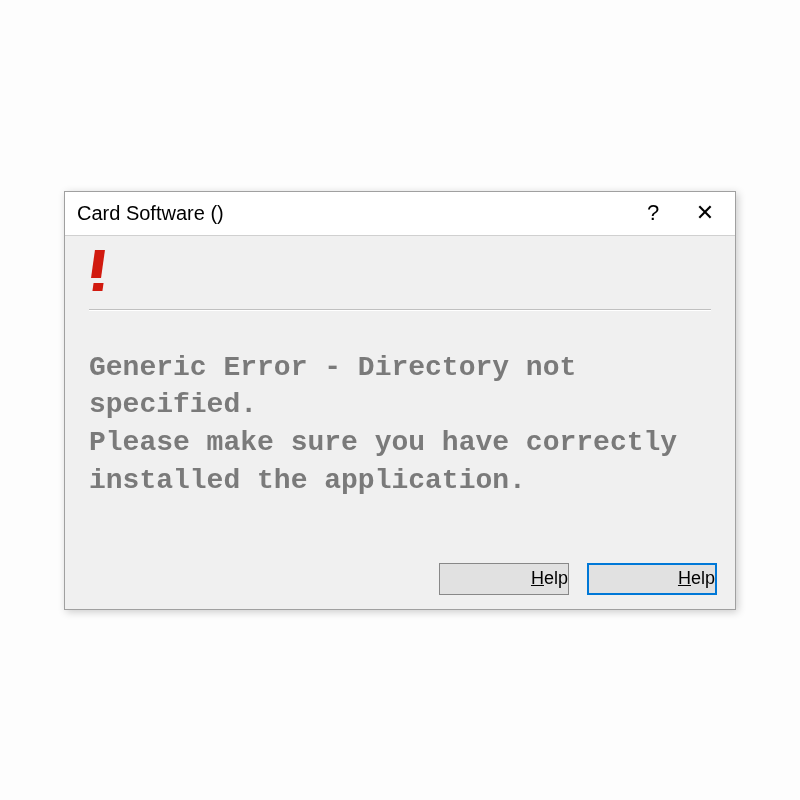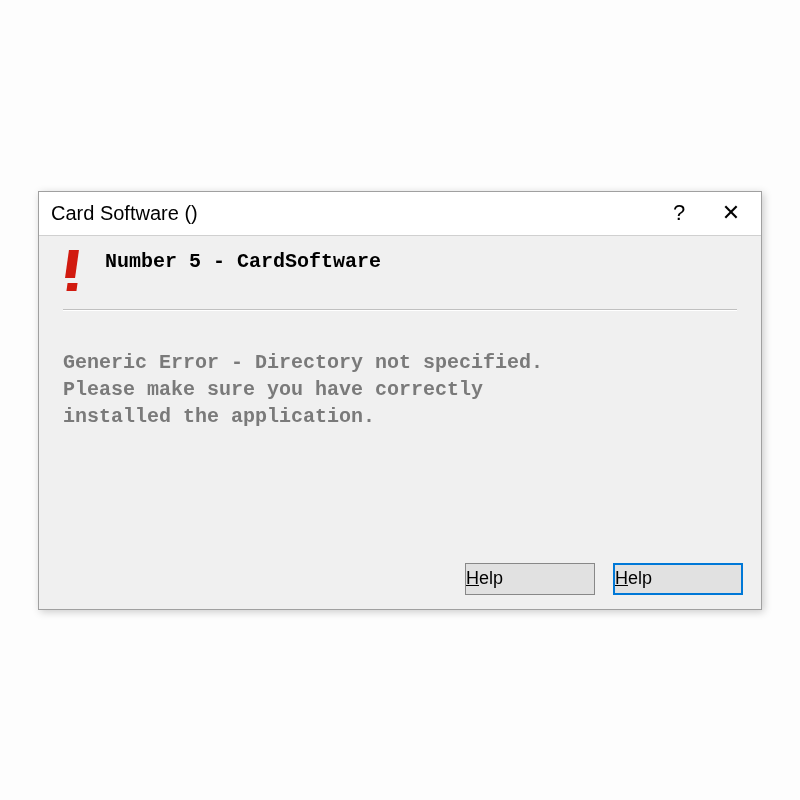--- a/index.html
+++ b/index.html
@@ -6,21 +6,21 @@
     body {
       width: 800px;
       height: 800px;
       background: #fdfdfd;
       display: flex;
       align-items: center;
       justify-content: center;
       font-family: "Segoe UI", Tahoma, sans-serif;
     }
     .dialog {
-      width: 724px;
+      width: 672px;
       background: #f0f0f0;
       border: 1px solid #a0a0a0;
       box-shadow: 2px 2px 8px rgba(0,0,0,0.2);
     }
     .titlebar {
       height: 44px;
       background: #ffffff;
       display: flex;
       align-items: center;
       padding: 0 4px 0 12px;
@@ -92,21 +92,21 @@
       padding-top: 2px;
     }
     .divider {
       height: 2px;
       background: #c0c0c0;
       border-bottom: 1px solid #ffffff;
       margin: 0 0 20px 0;
     }
     .error-body {
       font-family: "Courier New", monospace;
-      font-size: 20px;
+      font-size: 28px;
       font-weight: bold;
       color: #7a7a7a;
       line-height: 1.35;
       min-height: 200px;
       white-space: pre-wrap;
       margin-top: 38px;
     }
     .button-row {
       display: flex;
       justify-content: flex-end;
@@ -117,21 +117,21 @@
       width: 130px;
       height: 32px;
       background: #e1e1e1;
       border: 1px solid #888888;
       font-family: "Segoe UI", Tahoma, sans-serif;
       font-size: 18px;
       color: #000;
       cursor: pointer;
       display: flex;
       align-items: center;
-      justify-content: flex-start;
+      justify-content: flex-end;
     }
     .dlg-button.focused {
       border: 2px solid #0078d7;
     }
     .underline-first::first-letter { text-decoration: underline; }
   </style>
 </head>
 <body>
 
 <div class="dialog">
@@ -146,21 +146,20 @@
       </button>
     </div>
   </div>
 
   <div class="content">
     <div class="header-row">
       <div class="exclaim-icon">
         <div class="exclaim-bar"></div>
         <div class="exclaim-dot"></div>
       </div>
-      <div class="header-text">Number 5 - CardSoftware</div>
     </div>
 
     <div class="divider"></div>
 
     <div class="error-body">Generic Error - Directory not specified.
 Please make sure you have correctly
 installed the application.</div>
   </div>
 
   <div class="button-row">

